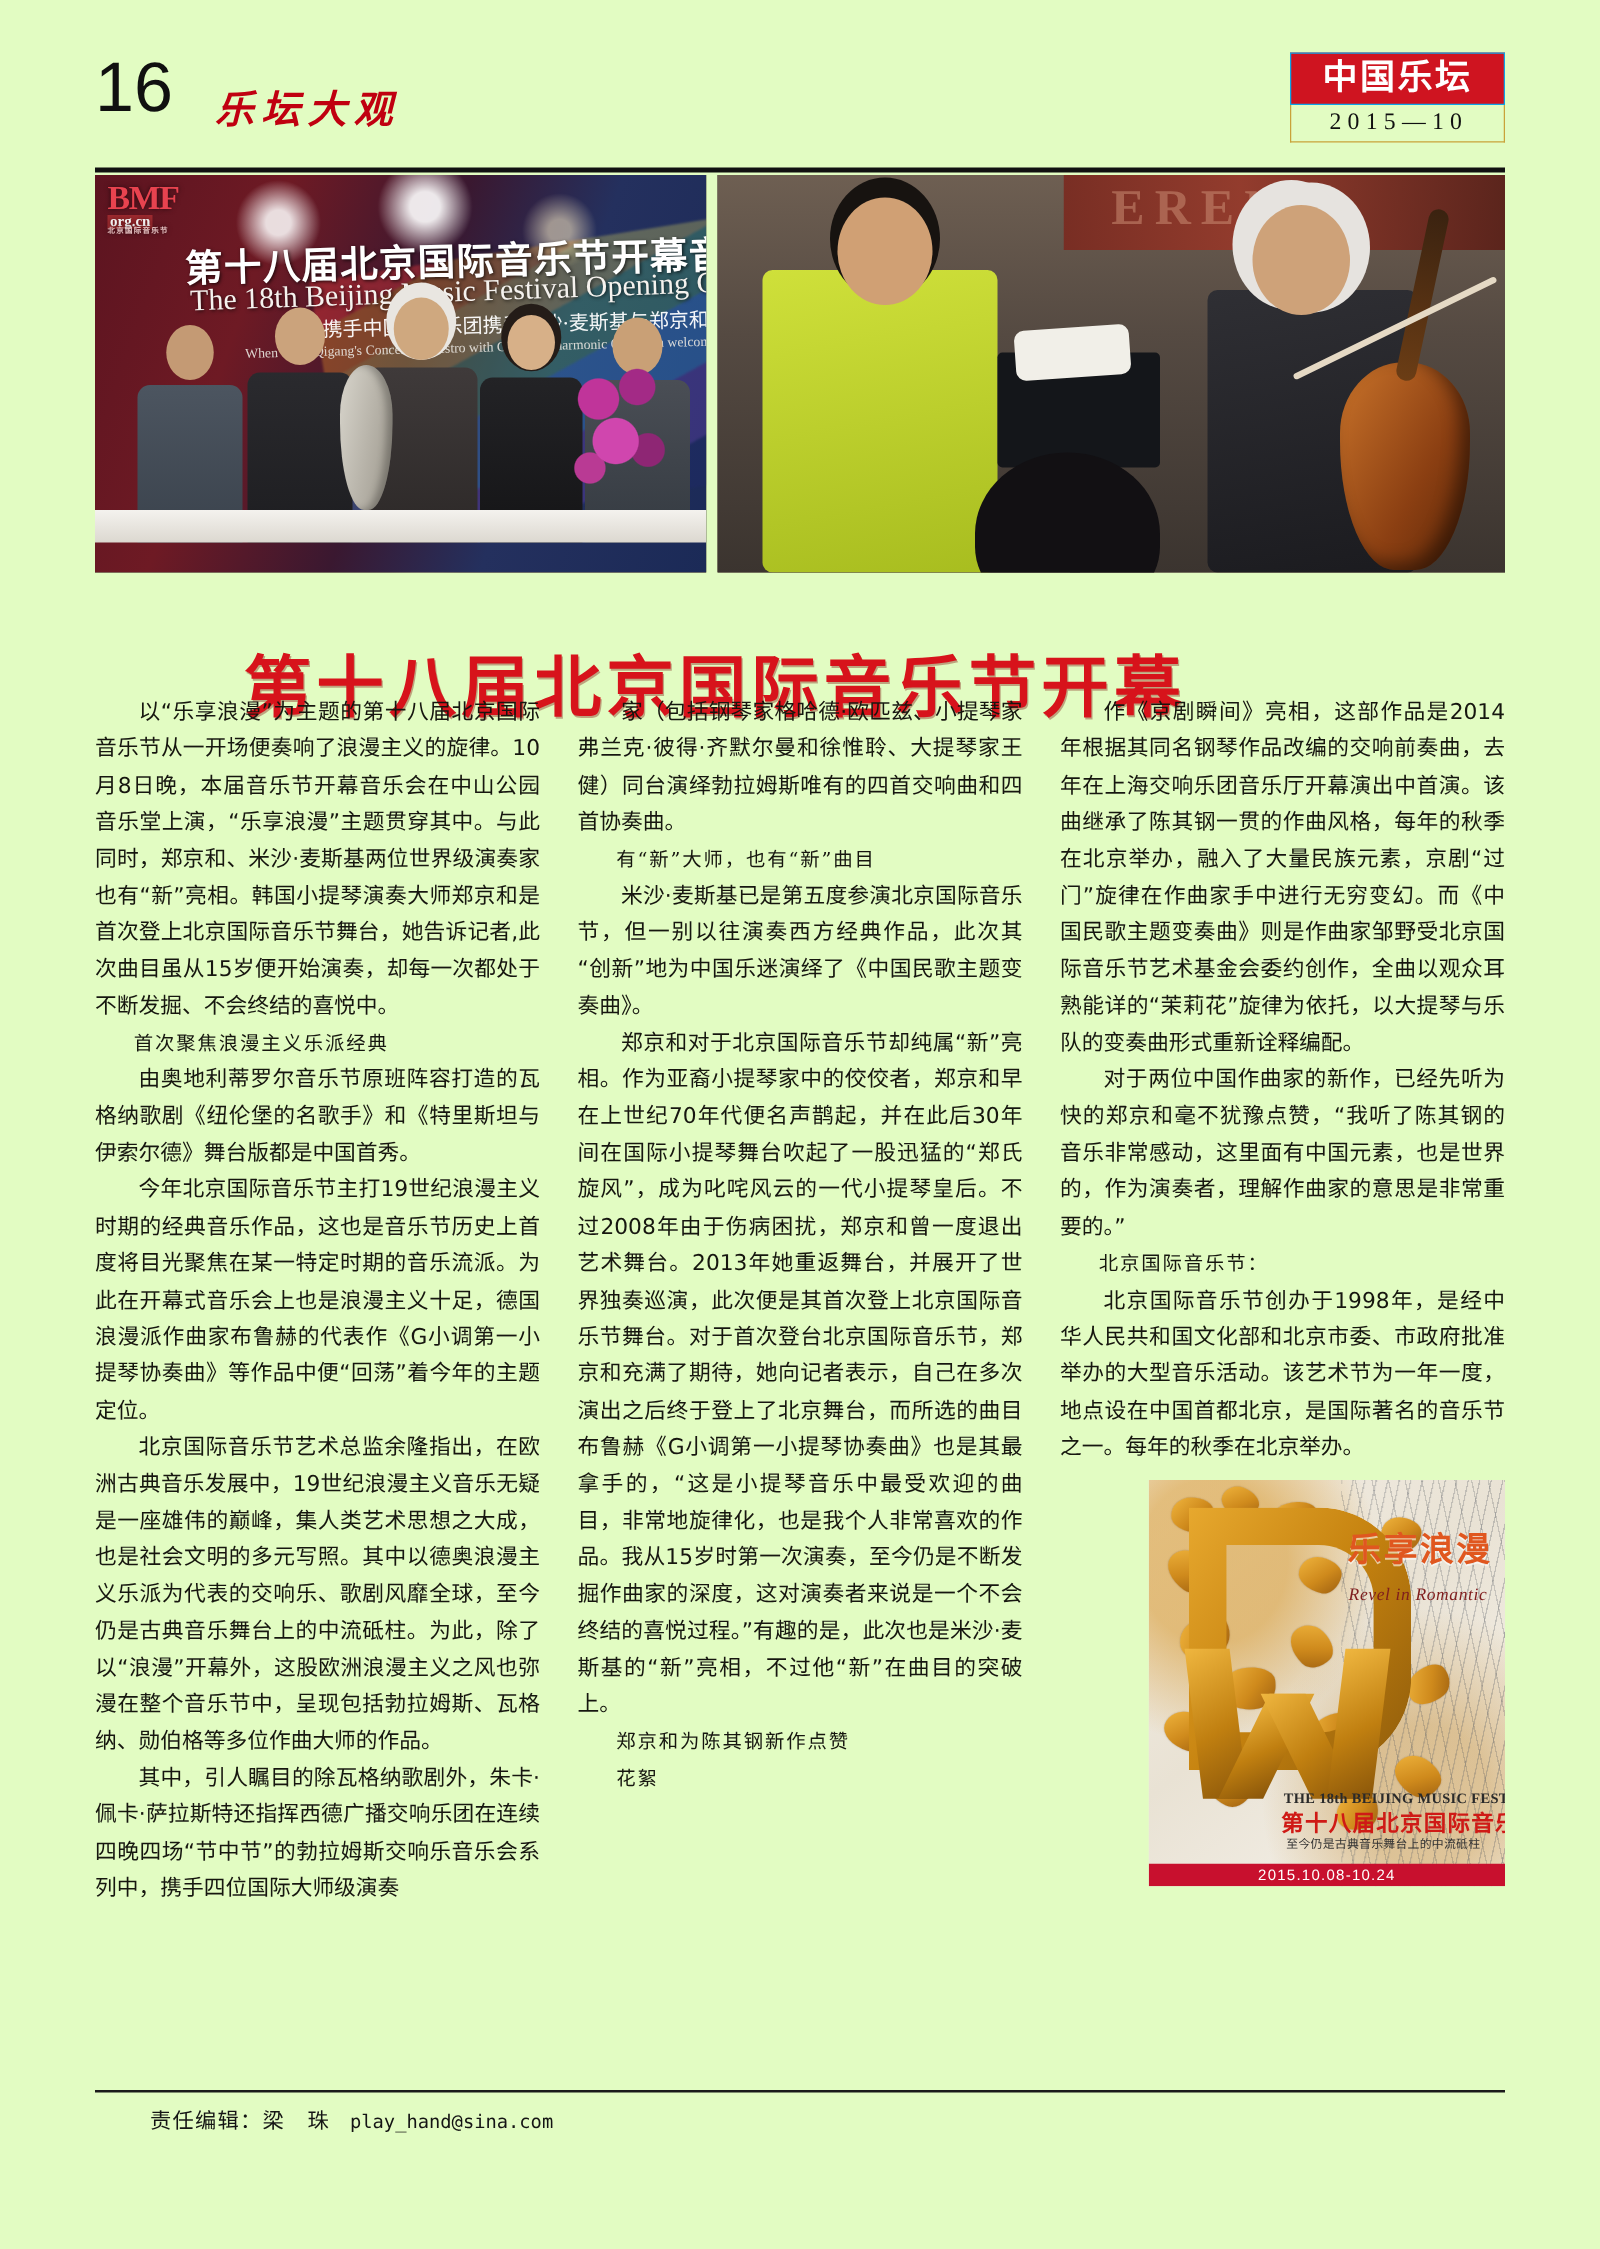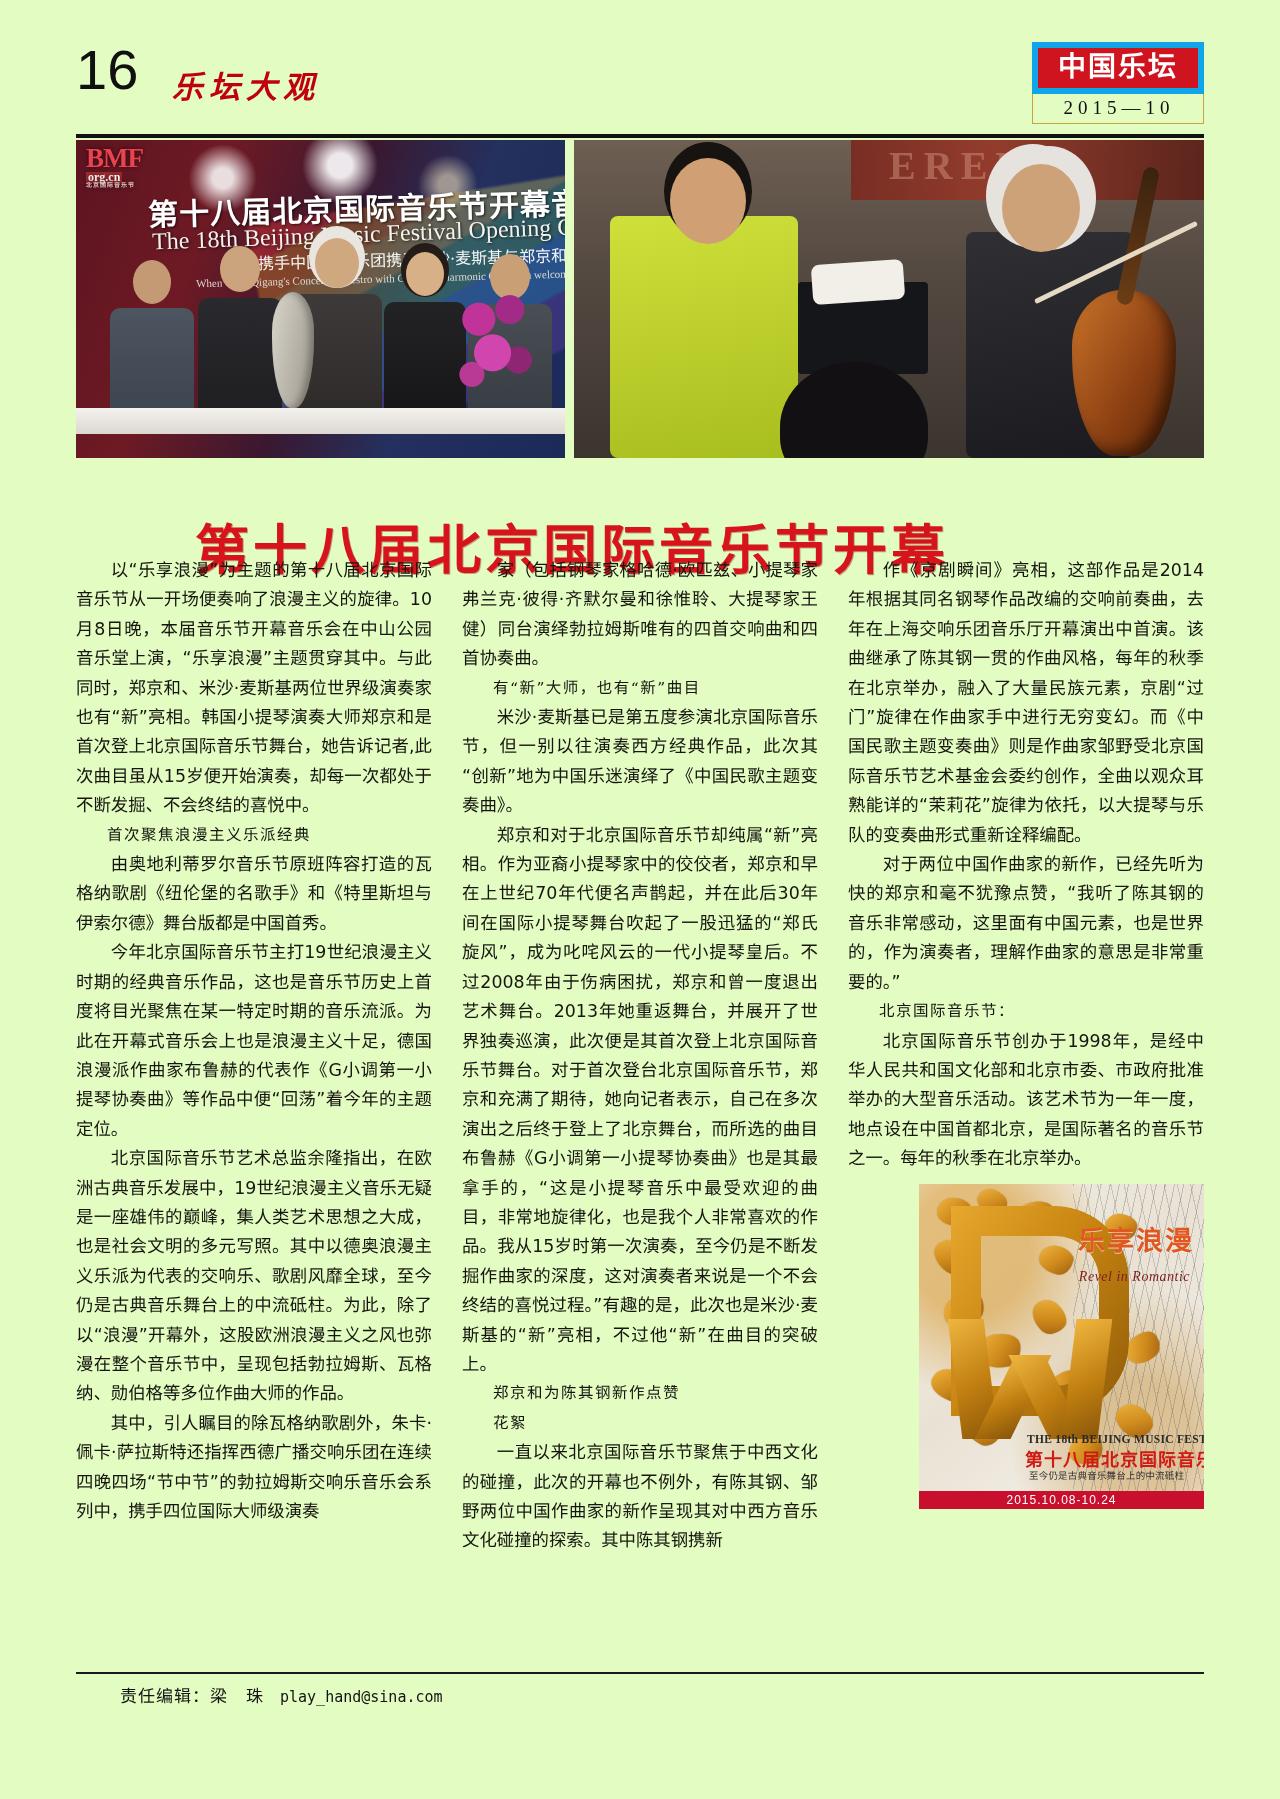--- a/index.html
+++ b/index.html
@@ -62,21 +62,21 @@
   }
   .logo-red {
     background: #cf1420;
     color: #ffffff;
     font-family: "DejaVu Serif", "Liberation Serif", serif;
     font-size: 28px;
     font-weight: 700;
     letter-spacing: 2px;
     padding: 3px 0 5px 0;
     line-height: 1.15;
-    border: 6px solid #0ea5e9;
+    border: 1px solid #0ea5e9;
     box-sizing: border-box;
   }
   .logo-date {
     border: 1px solid #c9a23a;
     border-top: none;
     background: #e2fcc2;
     color: #101010;
     font-family: "Liberation Serif", serif;
     font-size: 19px;
     letter-spacing: 5px;
@@ -549,21 +549,20 @@
       <p>其中，引人瞩目的除瓦格纳歌剧外，朱卡·佩卡·萨拉斯特还指挥西德广播交响乐团在连续四晚四场“节中节”的勃拉姆斯交响乐音乐会系列中，携手四位国际大师级演奏</p>
     </div>
 
     <div class="col">
       <p>家（包括钢琴家格哈德·欧匹兹、小提琴家弗兰克·彼得·齐默尔曼和徐惟聆、大提琴家王健）同台演绎勃拉姆斯唯有的四首交响曲和四首协奏曲。</p>
       <p class="sub">有“新”大师，也有“新”曲目</p>
       <p>米沙·麦斯基已是第五度参演北京国际音乐节，但一别以往演奏西方经典作品，此次其“创新”地为中国乐迷演绎了《中国民歌主题变奏曲》。</p>
       <p>郑京和对于北京国际音乐节却纯属“新”亮相。作为亚裔小提琴家中的佼佼者，郑京和早在上世纪70年代便名声鹊起，并在此后30年间在国际小提琴舞台吹起了一股迅猛的“郑氏旋风”，成为叱咤风云的一代小提琴皇后。不过2008年由于伤病困扰，郑京和曾一度退出艺术舞台。2013年她重返舞台，并展开了世界独奏巡演，此次便是其首次登上北京国际音乐节舞台。对于首次登台北京国际音乐节，郑京和充满了期待，她向记者表示，自己在多次演出之后终于登上了北京舞台，而所选的曲目布鲁赫《G小调第一小提琴协奏曲》也是其最拿手的，“这是小提琴音乐中最受欢迎的曲目，非常地旋律化，也是我个人非常喜欢的作品。我从15岁时第一次演奏，至今仍是不断发掘作曲家的深度，这对演奏者来说是一个不会终结的喜悦过程。”有趣的是，此次也是米沙·麦斯基的“新”亮相，不过他“新”在曲目的突破上。</p>
       <p class="sub">郑京和为陈其钢新作点赞</p>
       <p class="sub">花絮</p>
-      <p>一直以来北京国际音乐节聚焦于中西文化的碰撞，此次的开幕也不例外，有陈其钢、邹野两位中国作曲家的新作呈现其对中西方音乐文化碰撞的探索。其中陈其钢携新</p>
     </div>
 
     <div class="col">
       <p>作《京剧瞬间》亮相，这部作品是2014年根据其同名钢琴作品改编的交响前奏曲，去年在上海交响乐团音乐厅开幕演出中首演。该曲继承了陈其钢一贯的作曲风格，每年的秋季在北京举办，融入了大量民族元素，京剧“过门”旋律在作曲家手中进行无穷变幻。而《中国民歌主题变奏曲》则是作曲家邹野受北京国际音乐节艺术基金会委约创作，全曲以观众耳熟能详的“茉莉花”旋律为依托，以大提琴与乐队的变奏曲形式重新诠释编配。</p>
       <p>对于两位中国作曲家的新作，已经先听为快的郑京和毫不犹豫点赞，“我听了陈其钢的音乐非常感动，这里面有中国元素，也是世界的，作为演奏者，理解作曲家的意思是非常重要的。”</p>
       <p class="sub">北京国际音乐节：</p>
       <p>北京国际音乐节创办于1998年，是经中华人民共和国文化部和北京市委、市政府批准举办的大型音乐活动。该艺术节为一年一度，地点设在中国首都北京，是国际著名的音乐节之一。每年的秋季在北京举办。</p>
 
       <div class="poster-wrap">
         <div class="poster-bg"></div>

